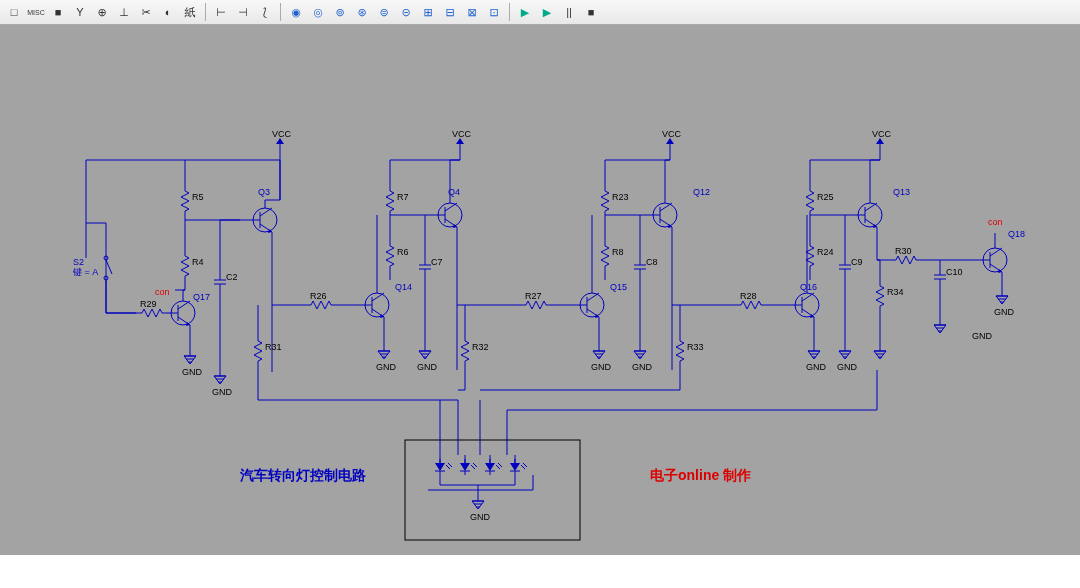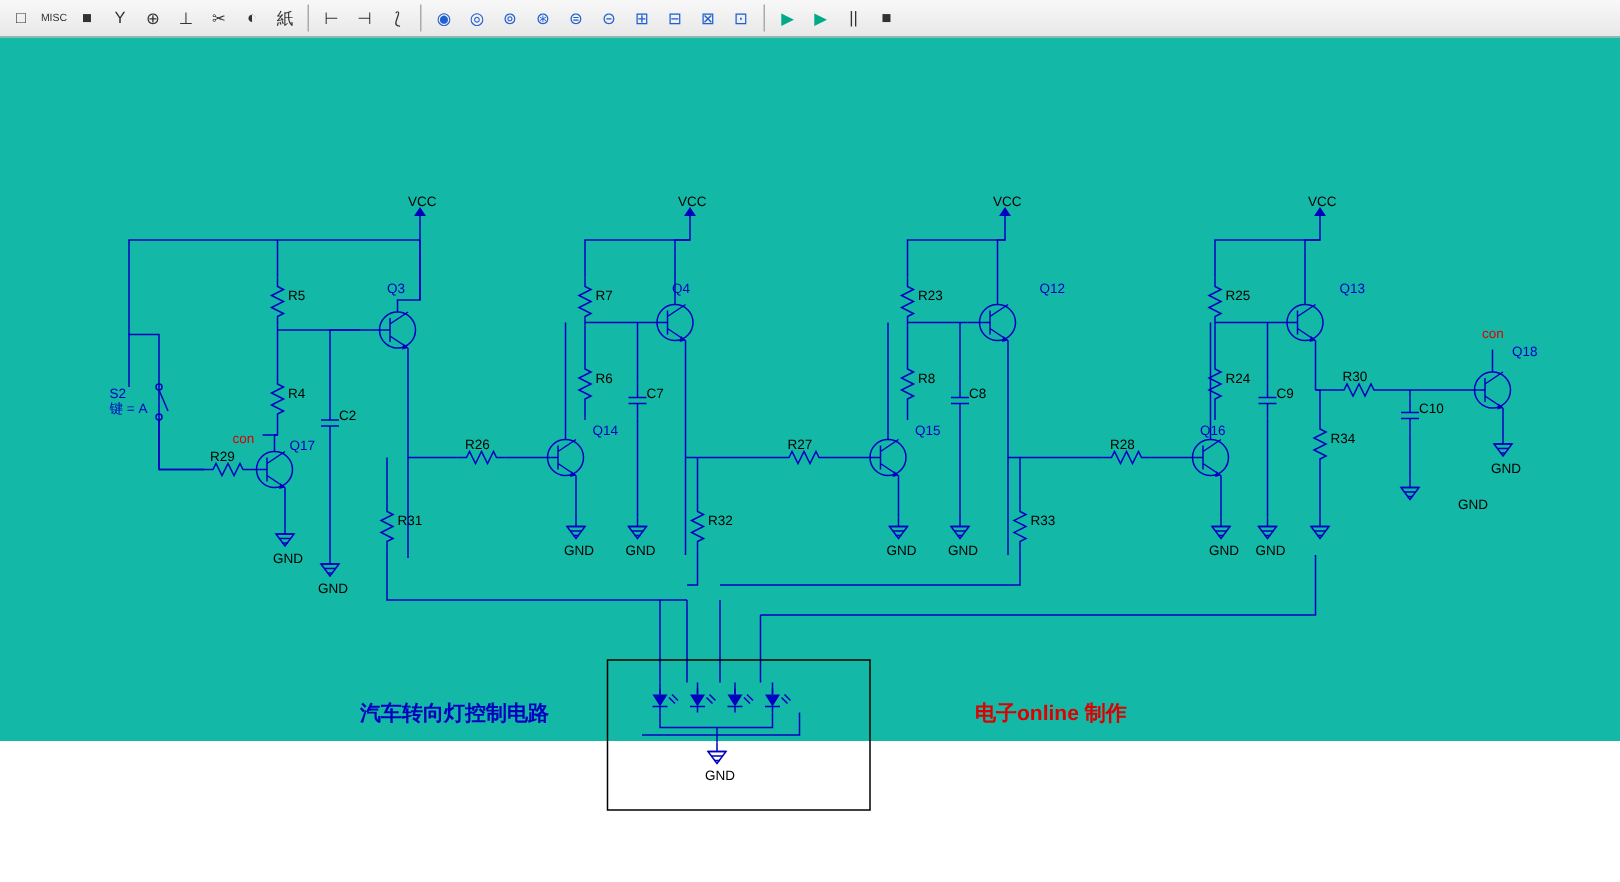--- a/index.html
+++ b/index.html
@@ -1,21 +1,21 @@
 <!DOCTYPE html>
 <html><head>
 <meta charset="utf-8">
 <style>
 html,body{margin:0;padding:0;width:1080px;height:588px;font-family:Arial,sans-serif;background:#fff;overflow:hidden}
 .toolbar{height:24px;background:linear-gradient(#f8f8f8,#e8e8e8);border-bottom:1px solid #aaa;display:flex;align-items:center;padding:0 4px;gap:2px}
 .tbtn{width:18px;height:18px;display:flex;align-items:center;justify-content:center;font-size:11px;color:#333;cursor:pointer;border:1px solid transparent}
 .tsep{width:1px;height:18px;background:#aaa;margin:0 3px}
 .tblue{color:#2060d0}
 .tgreen{color:#0a8}
-.workspace{position:relative;width:1080px;height:469px;background:#14b8a6}
+.workspace{position:relative;width:1080px;height:530px;background:#a3a3a3}
 svg{position:absolute;top:0;left:0}
 .net{stroke:#0000c0;stroke-width:1;fill:none}
 .lbl{font-size:9px;fill:#0000c0;font-family:Arial}
 .redlbl{font-size:9px;fill:#d00;font-family:Arial}
 .blklbl{font-size:9px;fill:#000;font-family:Arial}
 .title-blue{font-size:14px;fill:#0000c0;font-family:SimSun,Arial;font-weight:bold}
 .title-red{font-size:14px;fill:#d00;font-family:SimSun,Arial;font-weight:bold}
 .comp{stroke:#0000c0;stroke-width:1;fill:none}
 .boxrect{stroke:#000;stroke-width:1;fill:none}
 </style>

